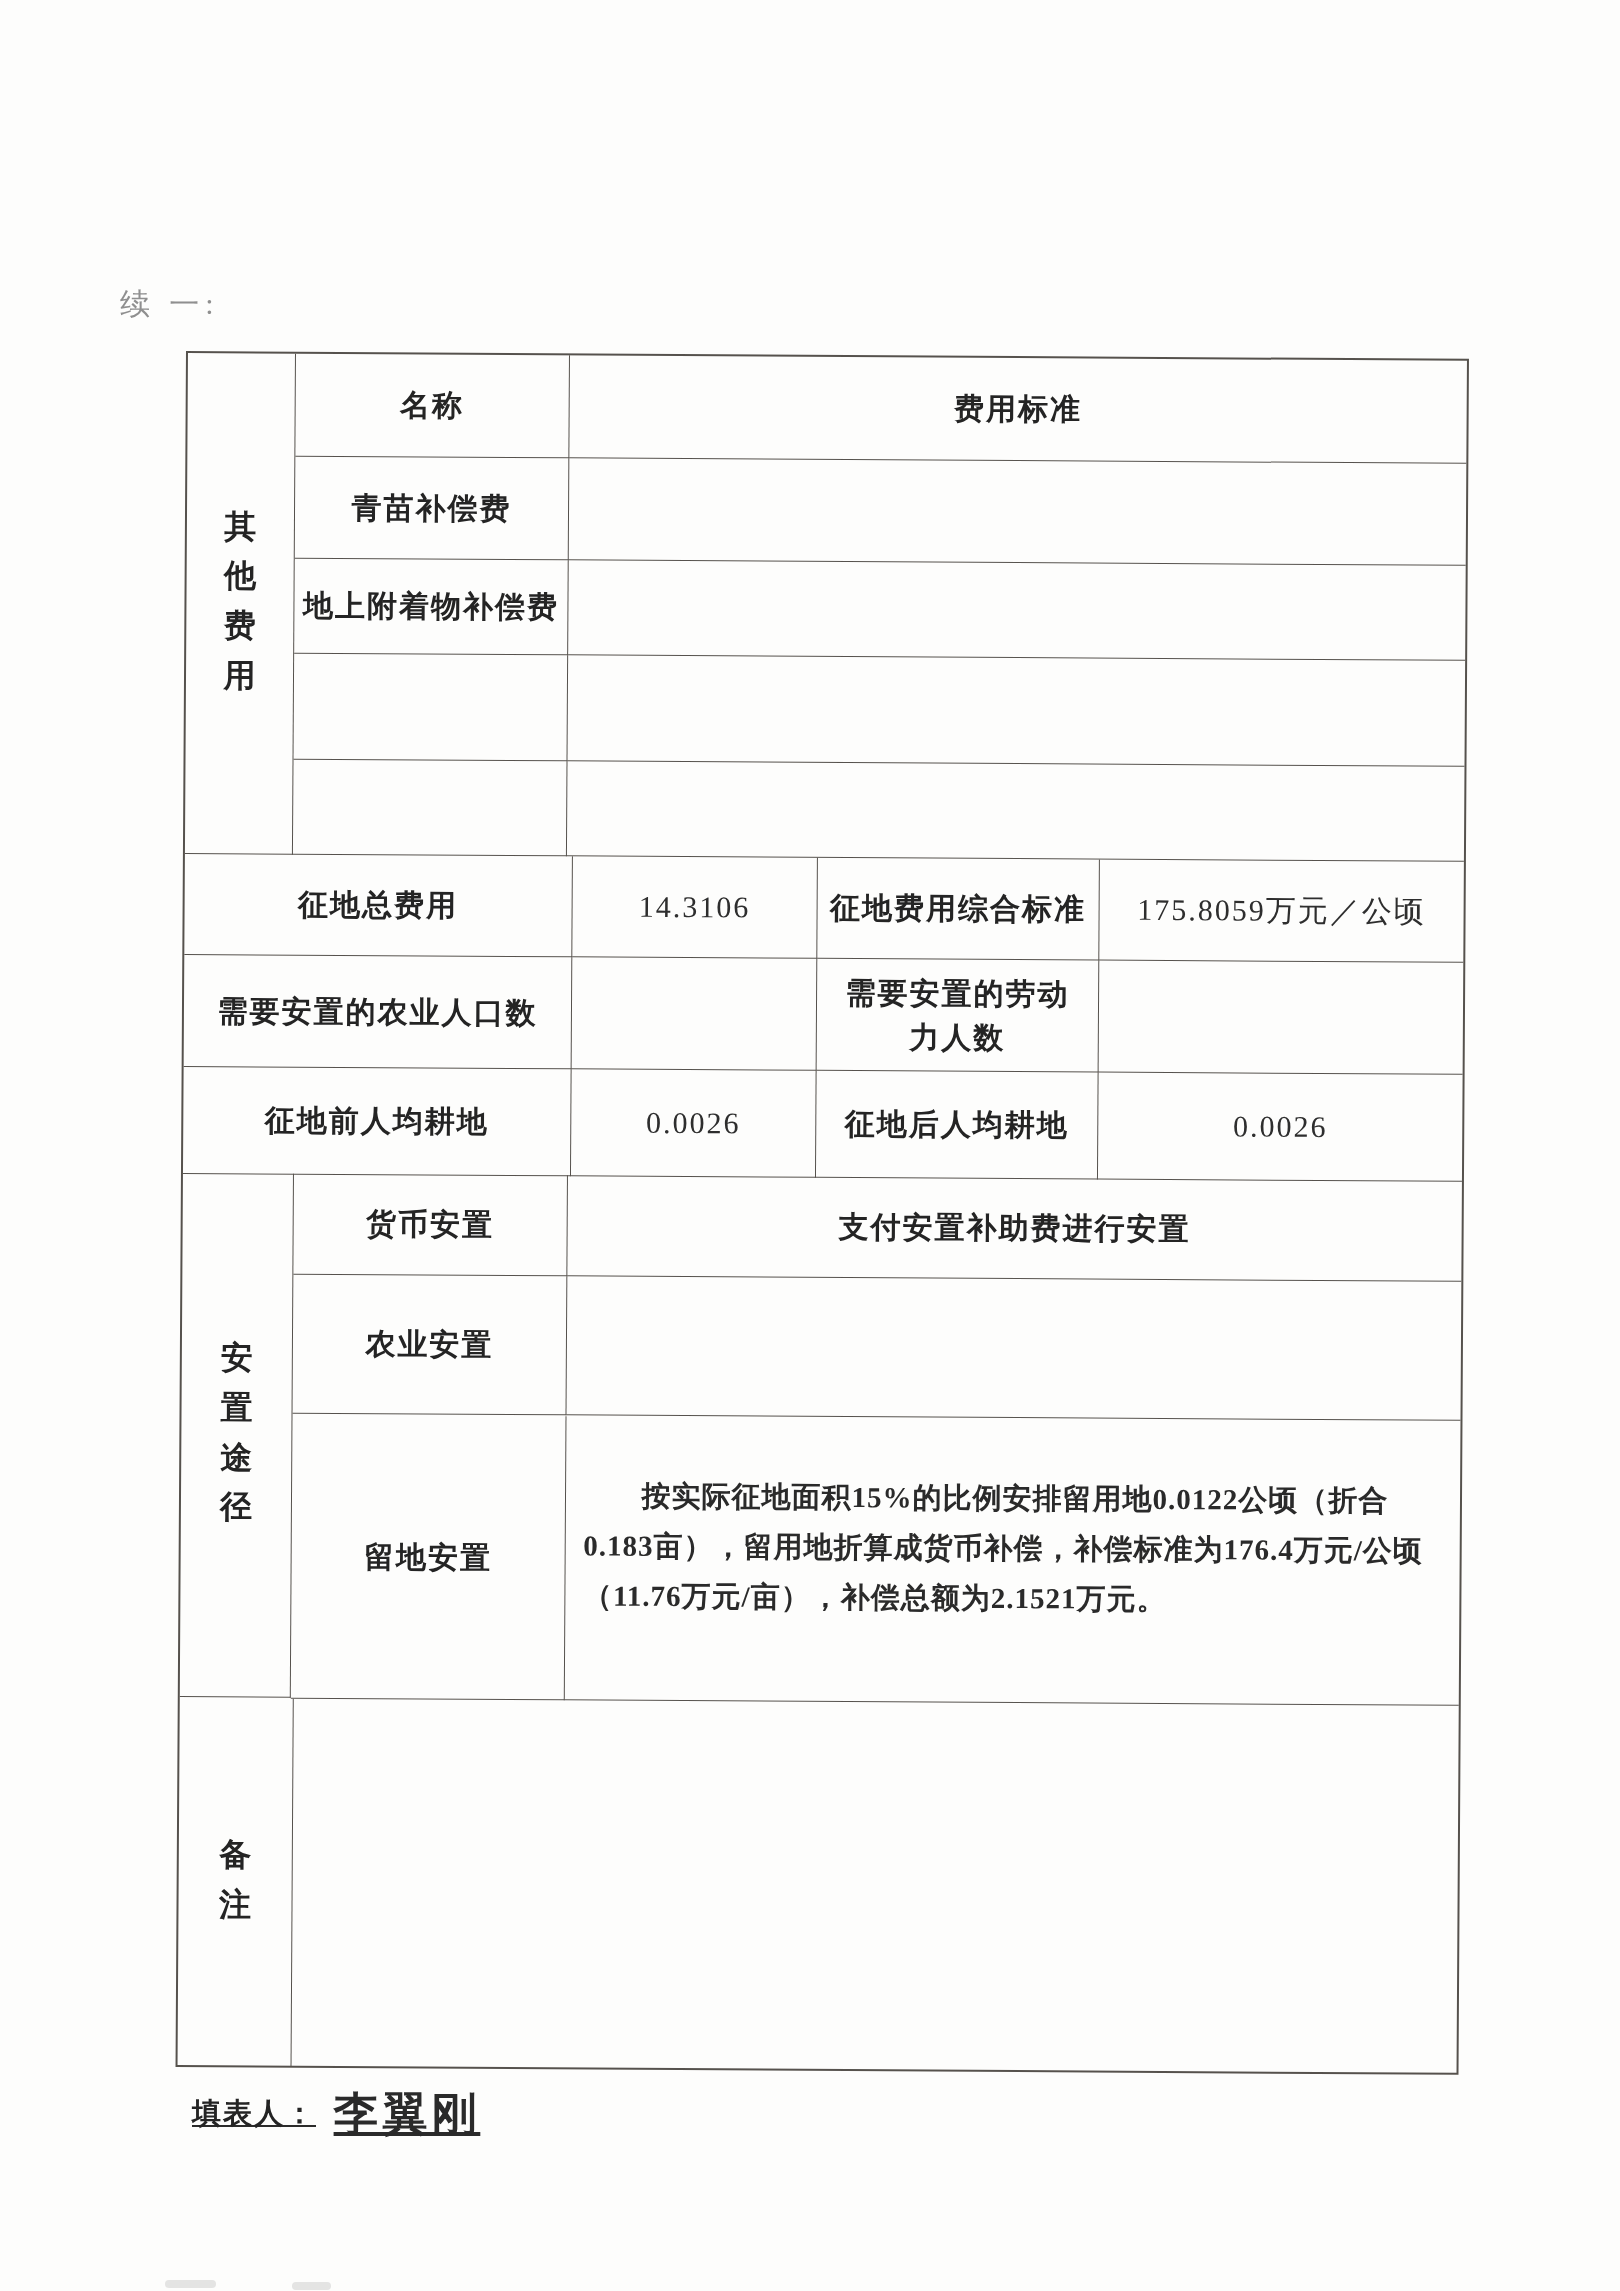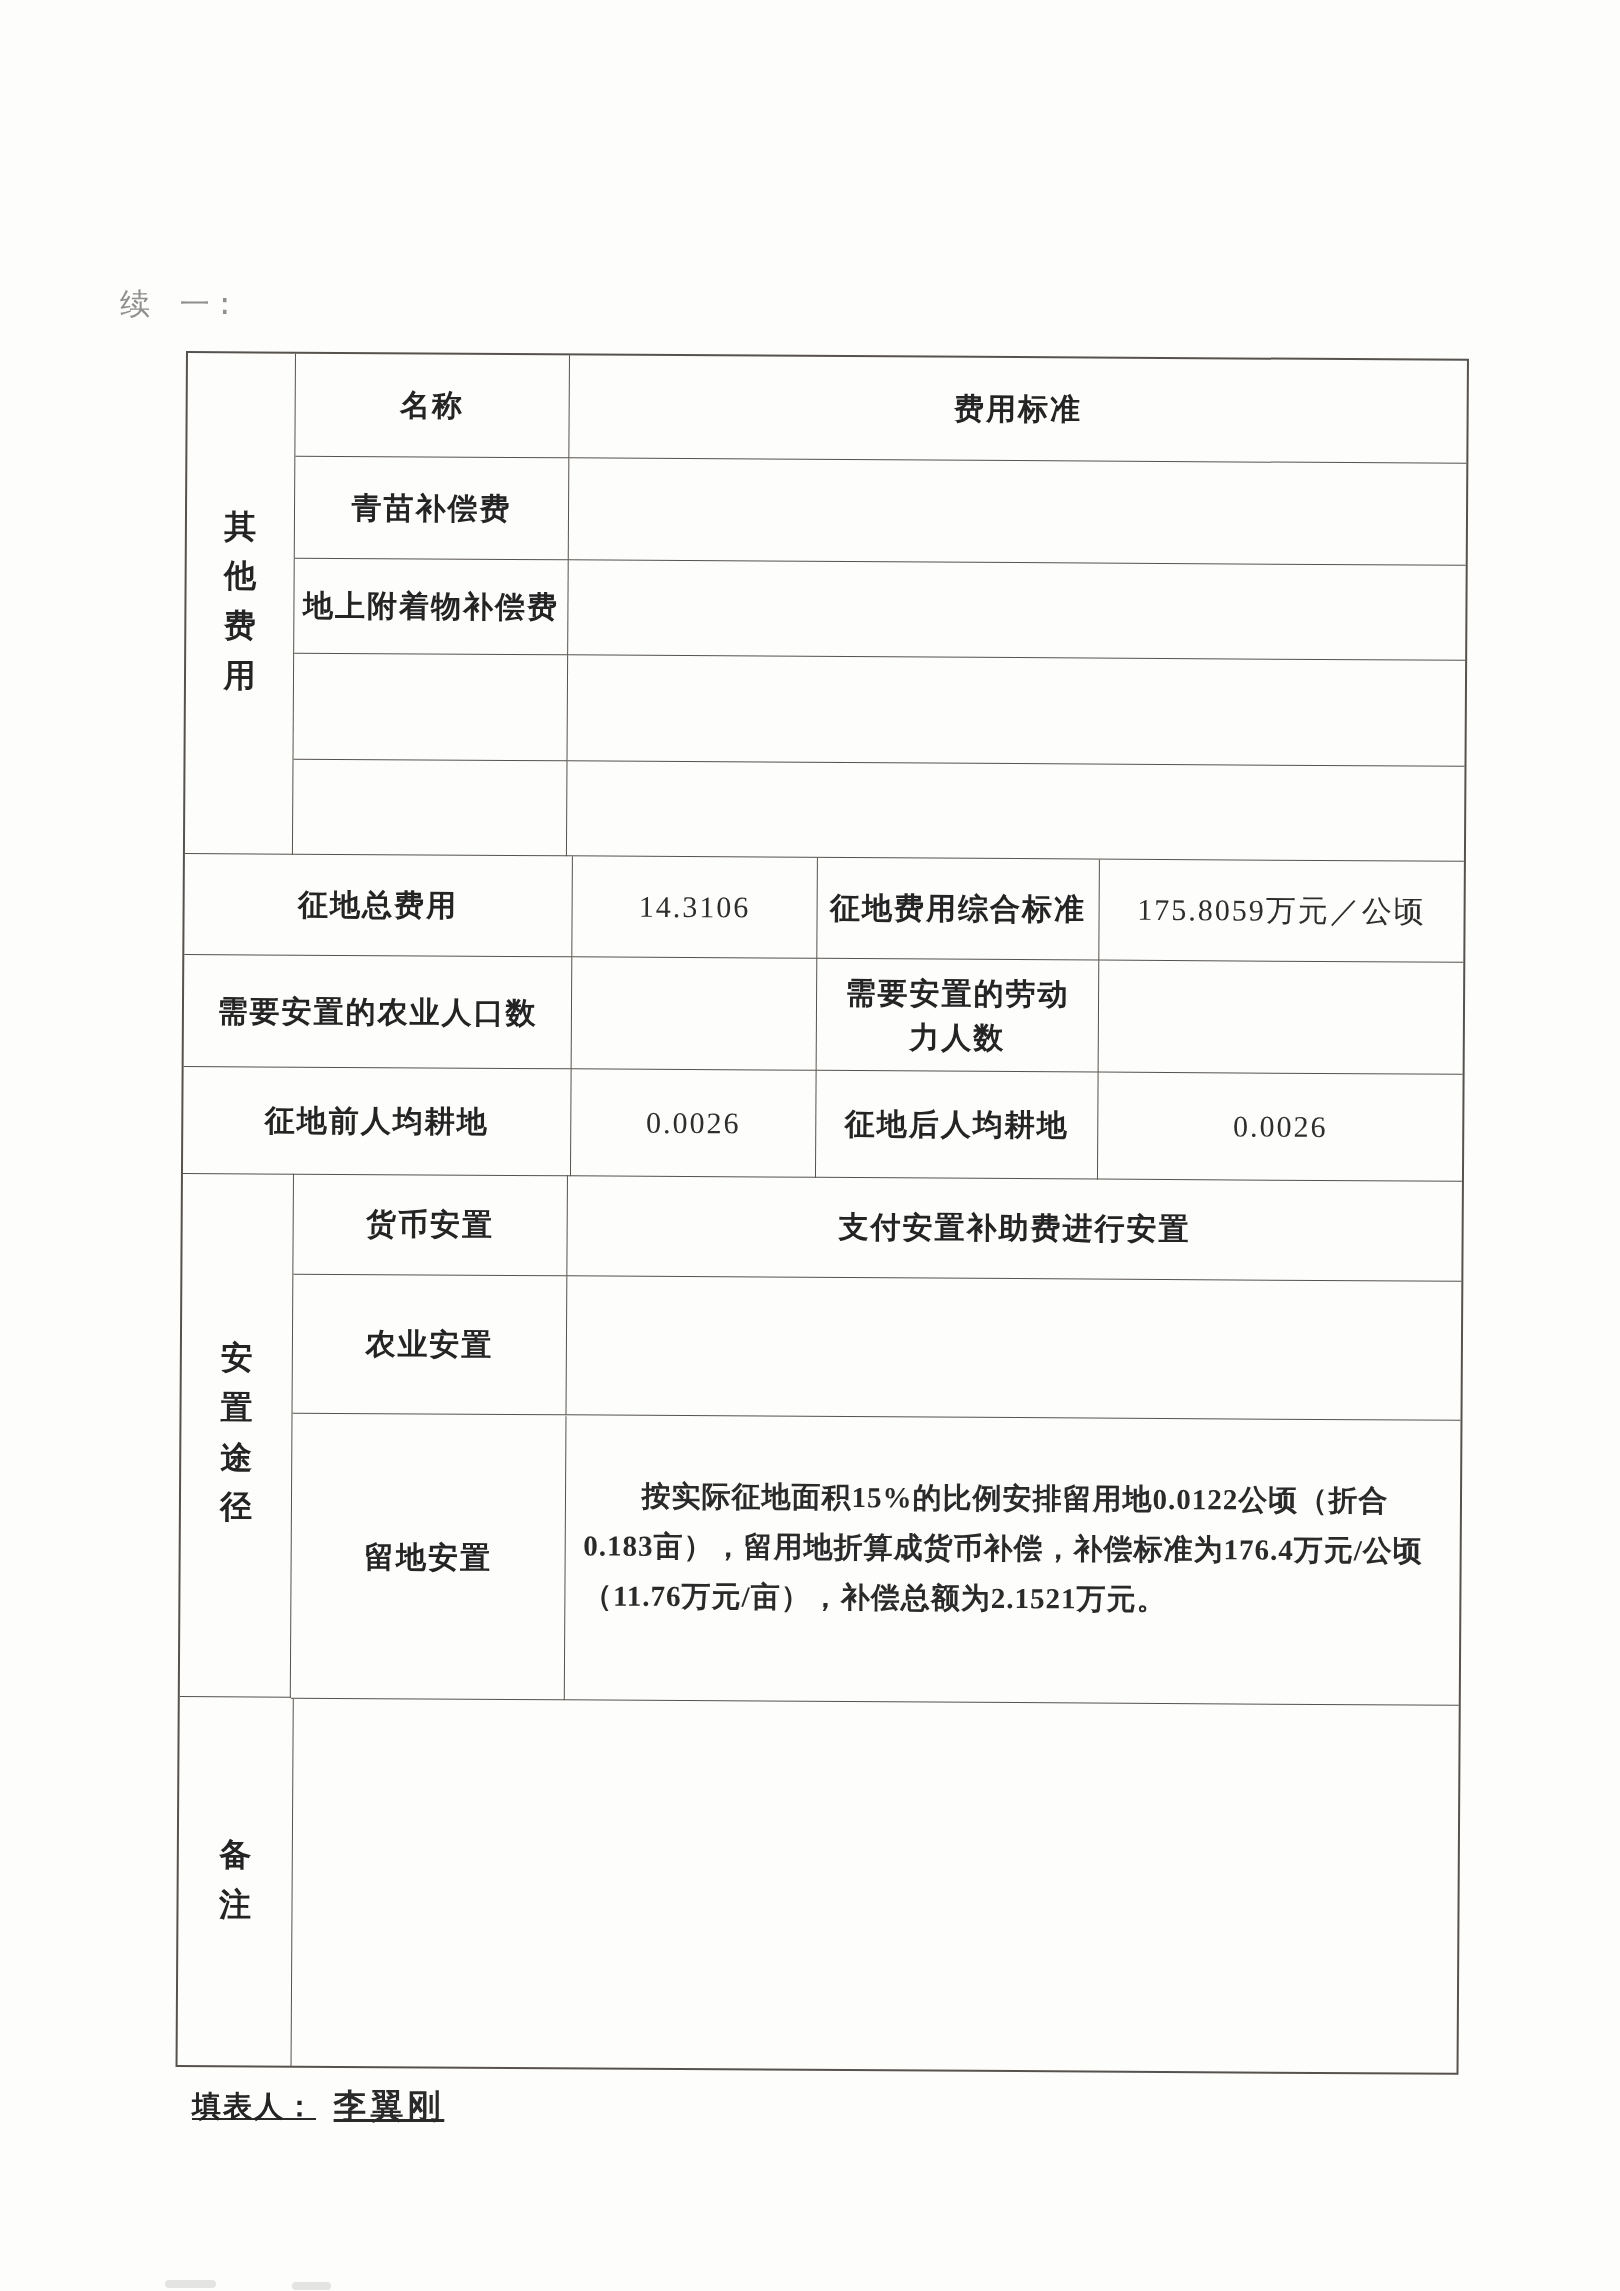--- a/index.html
+++ b/index.html
@@ -14,21 +14,21 @@
     width:1620px;height:2292px;
     background:var(--paper);
     overflow:hidden;
     font-family:"Liberation Serif","DejaVu Serif",serif;
     color:var(--ink);
   }
   .continuation{
     position:absolute;left:120px;top:284px;
     font-size:30px;color:var(--muted);
     letter-spacing:5.9px;
-    font-family:Liberation Mono, monospace;
+    font-family:Liberation Serif, serif;
   }
   
   .tbl{
     position:absolute;left:186px;top:351px;
     width:1283px;height:1716px;
     box-sizing:border-box;
     border:2px solid var(--line);
     transform:rotate(0.35deg);
     transform-origin:0 0;
     background:var(--paper);
@@ -71,21 +71,21 @@
   .footer{
     position:absolute;left:192px;top:2084px;
     display:flex;align-items:center;gap:17.6px;text-decoration:underline;
   }
   .footer .f-lbl{
     font-family:"Liberation Sans","DejaVu Sans",sans-serif;
     font-weight:700;font-size:29px;color:#242424;letter-spacing:2px;
   }
   .footer .f-name{
     font-family:"Liberation Serif","DejaVu Serif",serif;
-    font-weight:600;font-size:33px;color:#2a2a2a;letter-spacing:3.9px;
+    font-weight:600;font-size:45px;color:#2a2a2a;letter-spacing:3.9px;
   }
   .smudge{
     position:absolute;height:7.8px;border-radius:3.9px;
     background:#bdbdbd;opacity:0.4;
   }
 </style>
 </head>
 <body>
 
 <div id="page">

